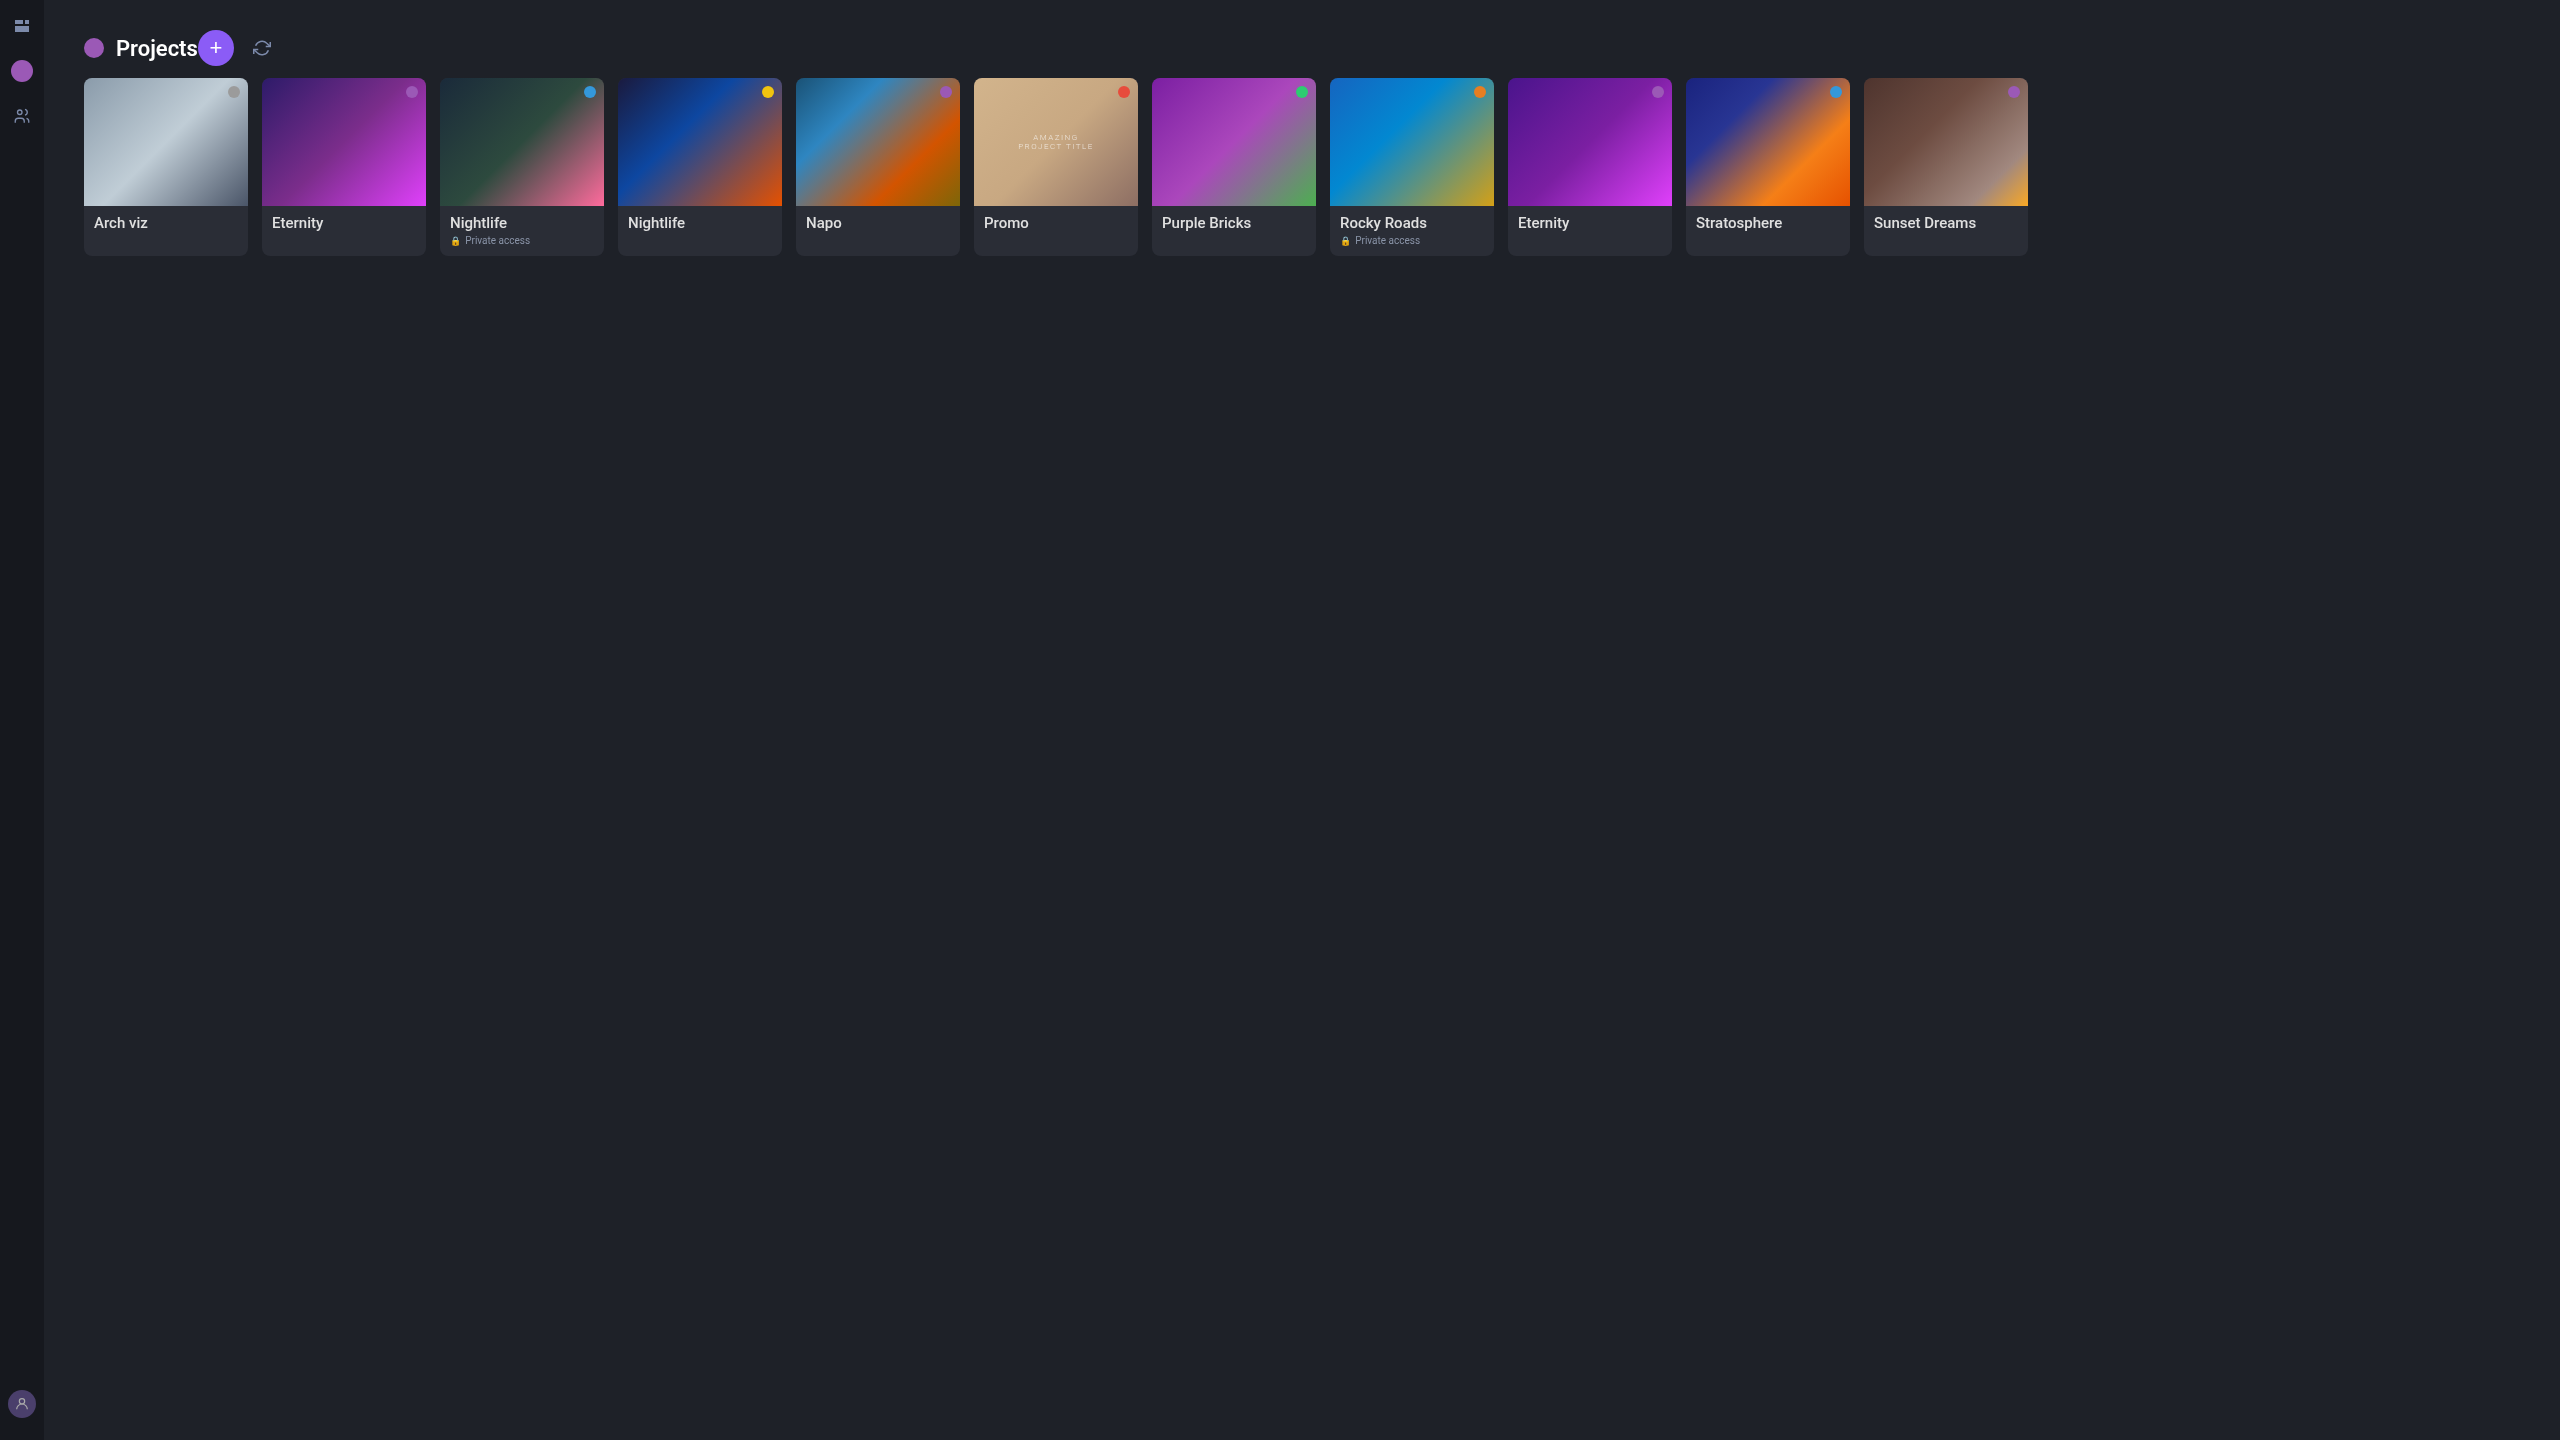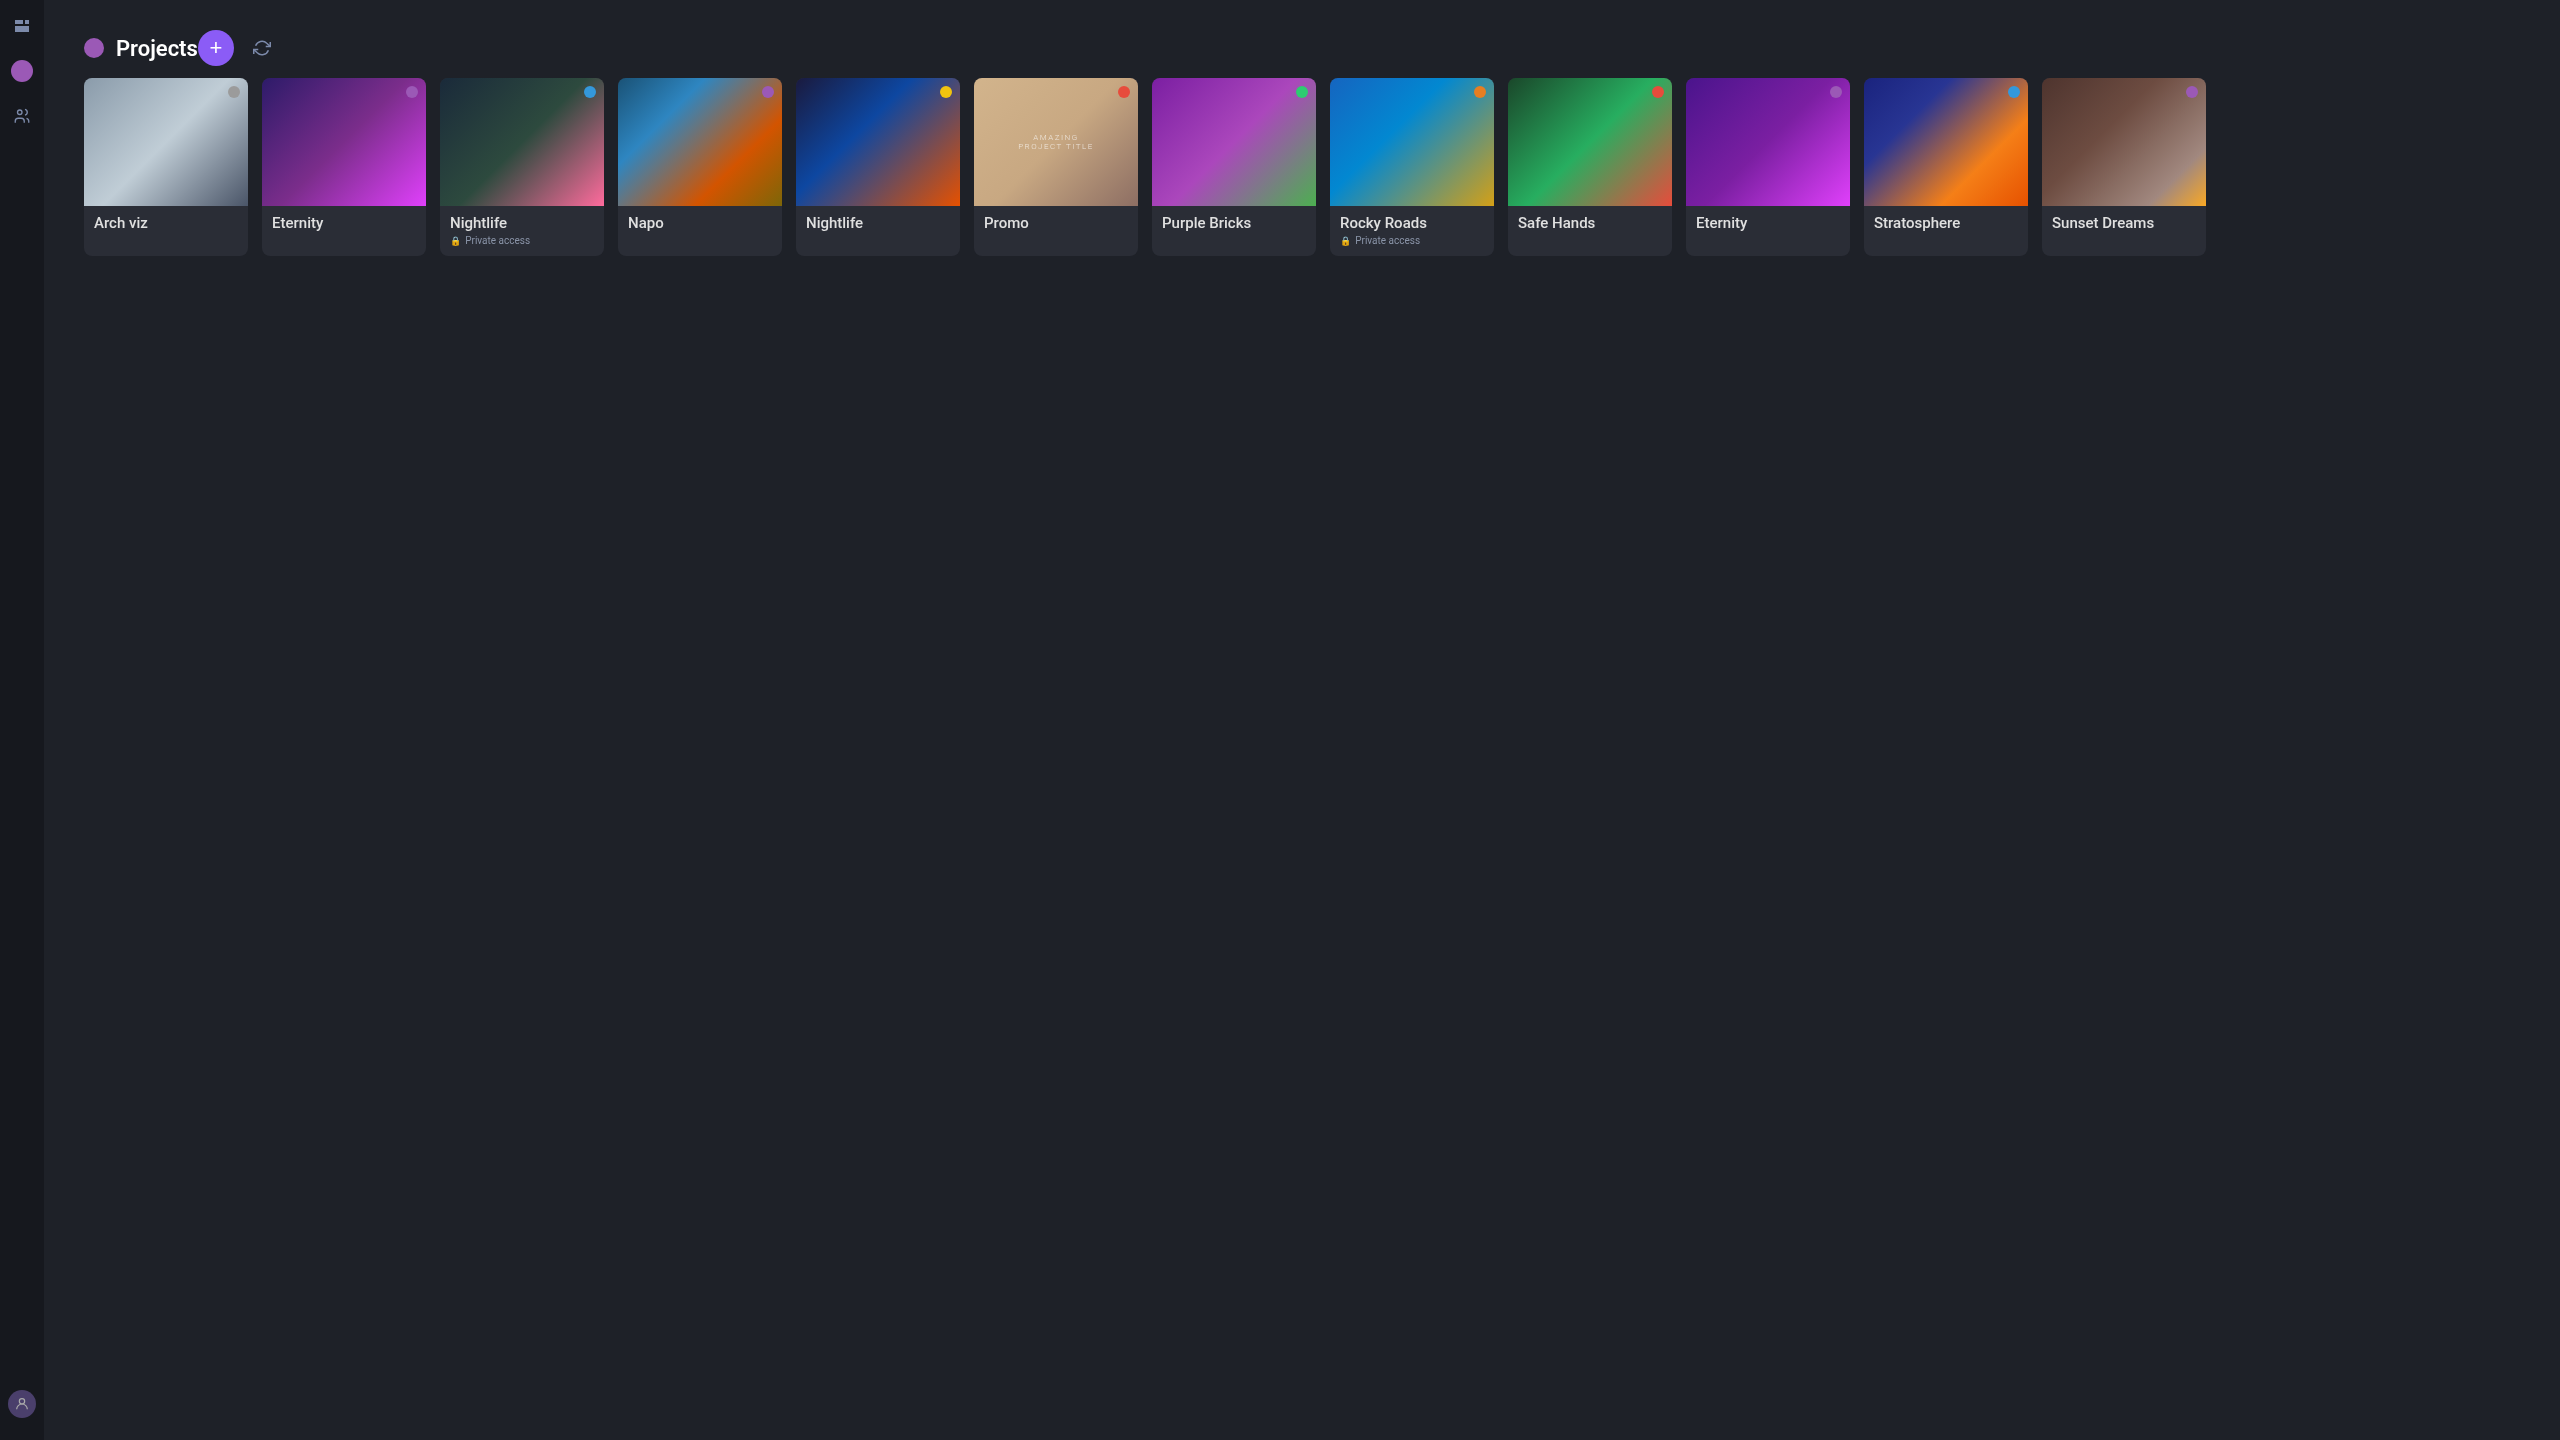--- a/index.html
+++ b/index.html
@@ -318,40 +318,40 @@
       <div class="card-name">Nightlife</div>
 
     <div class="card-private">
       <span class="lock-icon">🔒</span>
       <span>Private access</span>
     </div>
 
     </div>
   </div>
       <div class="project-card">
+    <div class="card-thumbnail thumb-nightlife">
+      <div class="thumb-content">
+        
+      </div>
+      <div class="card-status-dot" style="background:#f1c40f;"></div>
+    </div>
+    <div class="card-info">
+      <div class="card-name">Nightlife</div>
+
+    </div>
+  </div>
+      <div class="project-card">
     <div class="card-thumbnail thumb-napo">
       <div class="thumb-content">
         
       </div>
       <div class="card-status-dot" style="background:#9b59b6;"></div>
     </div>
     <div class="card-info">
       <div class="card-name">Napo</div>
-
-    </div>
-  </div>
-      <div class="project-card">
-    <div class="card-thumbnail thumb-nightlife">
-      <div class="thumb-content">
-        
-      </div>
-      <div class="card-status-dot" style="background:#f1c40f;"></div>
-    </div>
-    <div class="card-info">
-      <div class="card-name">Nightlife</div>
 
     </div>
   </div>
       <div class="project-card">
     <div class="card-thumbnail thumb-promo">
       <div class="thumb-content">
 
     <div class="project-overlay-text">AMAZING PROJECT
 TITLE</div>
 
@@ -386,32 +386,20 @@
       <div class="card-name">Rocky Roads</div>
 
     <div class="card-private">
       <span class="lock-icon">🔒</span>
       <span>Private access</span>
     </div>
 
     </div>
   </div>
       <div class="project-card">
-    <div class="card-thumbnail thumb-safe-hands">
-      <div class="thumb-content">
-        
-      </div>
-      <div class="card-status-dot" style="background:#e74c3c;"></div>
-    </div>
-    <div class="card-info">
-      <div class="card-name">Safe Hands</div>
-
-    </div>
-  </div>
-      <div class="project-card">
     <div class="card-thumbnail thumb-spinning">
       <div class="thumb-content">
         
       </div>
       <div class="card-status-dot" style="background:#9b59b6;"></div>
     </div>
     <div class="card-info">
       <div class="card-name">Eternity</div>
 
     </div>

